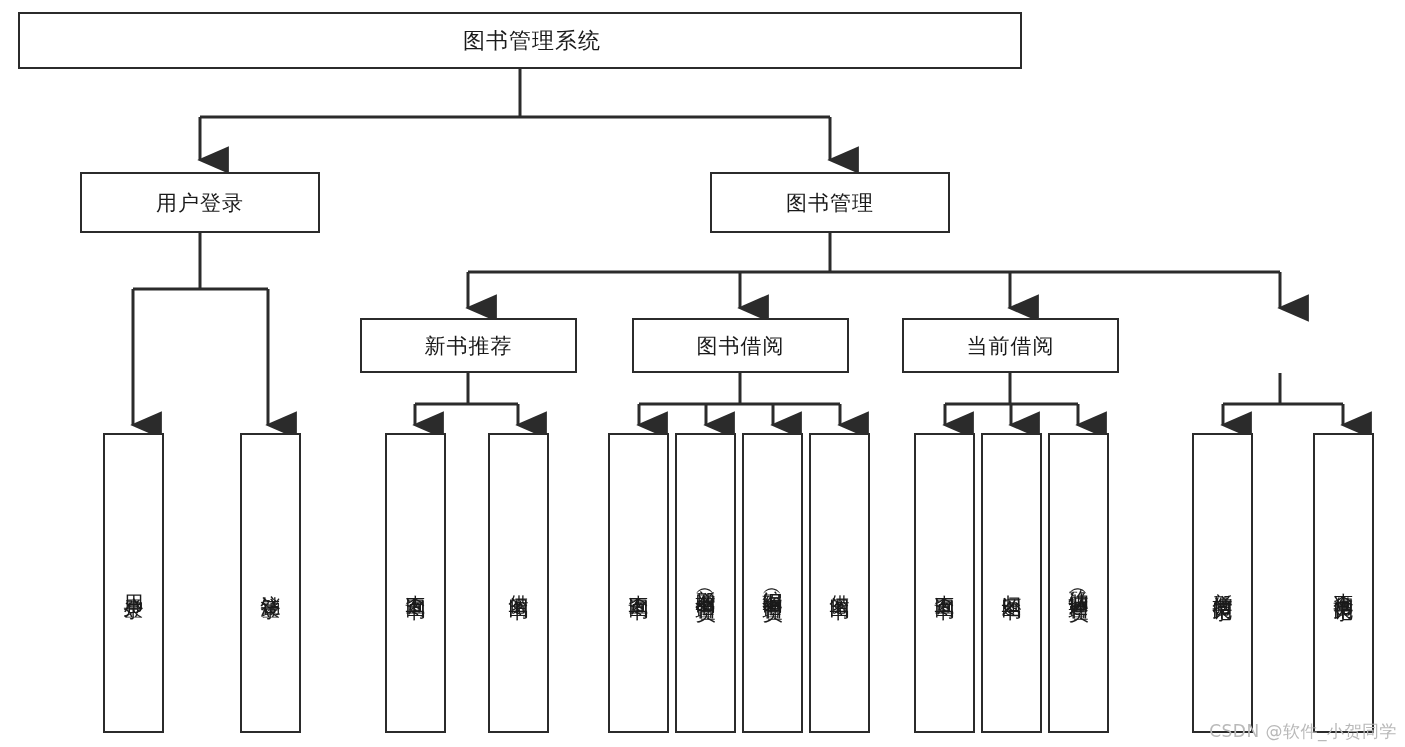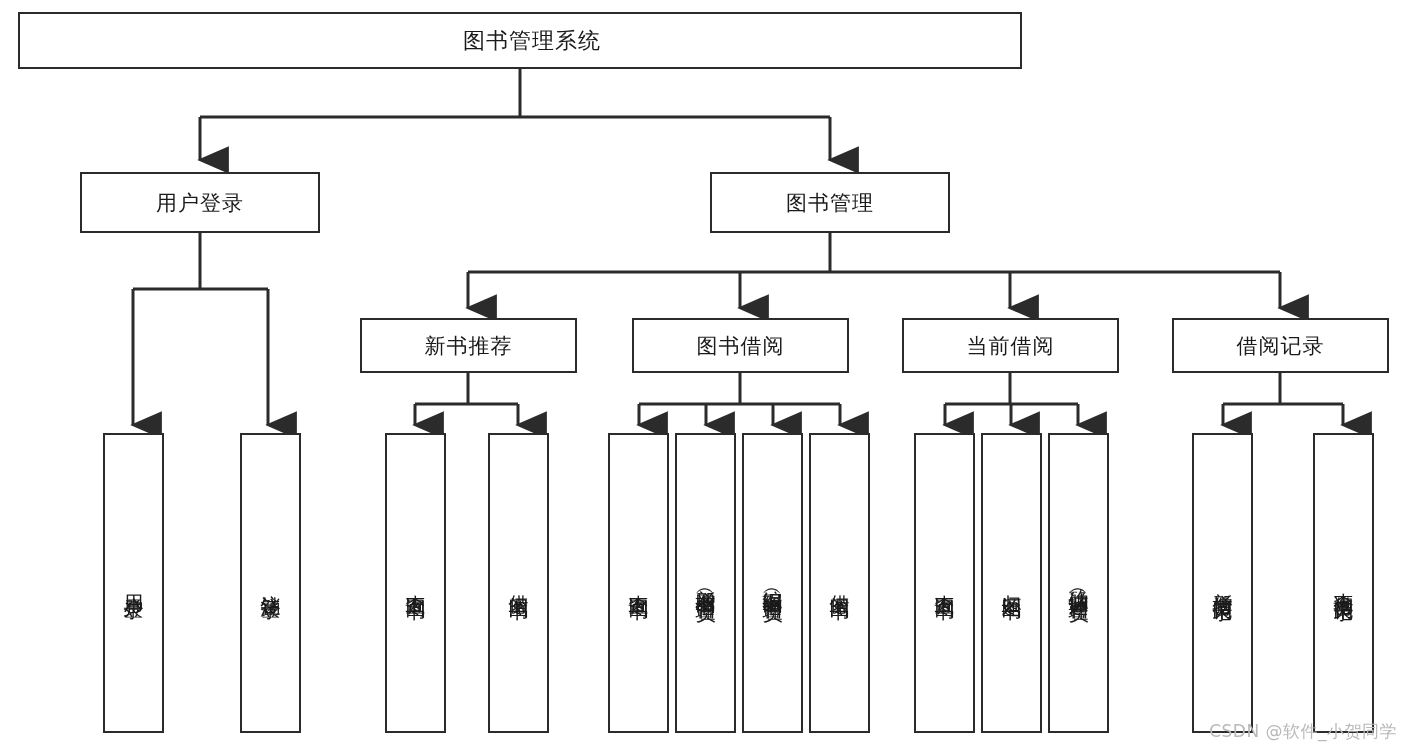--- a/index.html
+++ b/index.html
@@ -115,23 +115,20 @@
 
   <div class="node horiz" style="left:360px;top:318px;width:217px;height:55px;">
     <span>新书推荐</span>
   </div>
   <div class="node horiz" style="left:632px;top:318px;width:217px;height:55px;">
     <span>图书借阅</span>
   </div>
   <div class="node horiz" style="left:902px;top:318px;width:217px;height:55px;">
     <span>当前借阅</span>
   </div>
-  <div class="node horiz" style="left:1172px;top:318px;width:217px;height:55px;">
-    <span>借阅记录</span>
-  </div>
 
   <div class="node leaf" style="left:103px;top:433px;width:61px;height:300px;">
     <span>用户登录</span>
   </div>
   <div class="node leaf" style="left:240px;top:433px;width:61px;height:300px;">
     <span>注销登录</span>
   </div>
 
   <div class="node leaf" style="left:385px;top:433px;width:61px;height:300px;">
     <span>查询图书</span>

